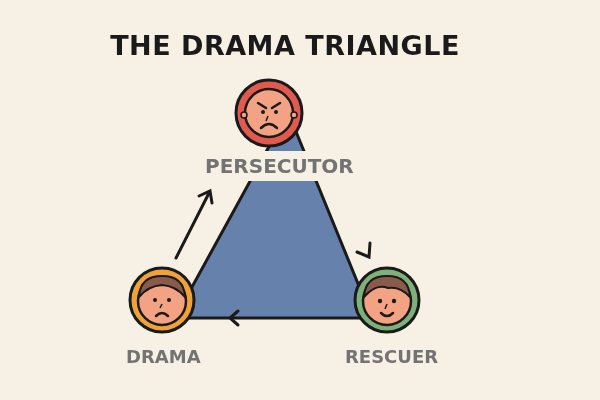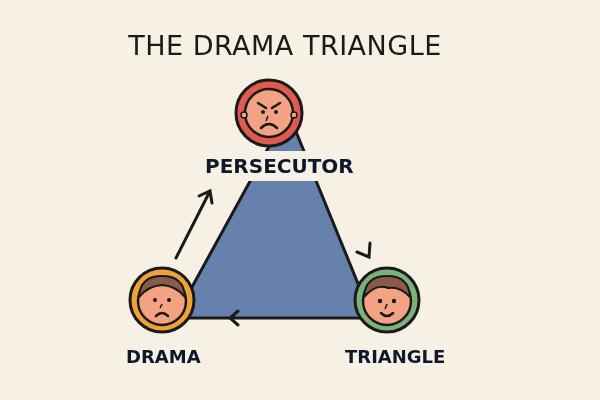--- a/index.html
+++ b/index.html
@@ -1,21 +1,21 @@
 <!DOCTYPE html>
 <html><head>
 <meta charset="utf-8">
 <style>
   html, body { margin:0; padding:0; }
   body { width:600px; height:400px; background:#f7f0e5; position:relative; overflow:hidden;
          font-family:"DejaVu Sans", sans-serif; }
   .title { position:absolute; left:0; top:30px; width:570px; text-align:center;
-           font-weight:normal; font-size:27px; letter-spacing:0.5px; color:#1a1a1a; }
+           font-weight:bold; font-size:27px; letter-spacing:0.5px; color:#1a1a1a; }
   svg.canvas { position:absolute; left:0; top:0; }
-  .label { position:absolute; font-weight:bold; color:#0f172a; font-size:18px; }
+  .label { position:absolute; font-weight:bold; color:#737373; font-size:18px; }
   .label-band { position:absolute; background:#f7f0e5; }
 </style>
 </head>
 <body>
 
 <div class="title">THE DRAMA TRIANGLE</div>
 
 <svg class="canvas" width="600" height="400" viewBox="0 0 600 400">
 
   <polygon points="288,112 372,318 175,318" fill="#6682ac" stroke="#1a1a1a" stroke-width="3" stroke-linejoin="round"></polygon>
@@ -63,13 +63,13 @@
     <circle cx="380" cy="301" r="2.2" fill="#1a1a1a"></circle>
     <circle cx="394" cy="301" r="2.2" fill="#1a1a1a"></circle>
     <path d="M387 304 L385 309" stroke="#1a1a1a" stroke-width="1.5" fill="none"></path>
     <path d="M381 313 Q387 319 393 313" stroke="#1a1a1a" stroke-width="2.5" fill="none" stroke-linecap="round"></path>
   </g>
 </svg>
 
 <div class="label-band" style="left:200px; top:151px; width:180px; height:30px;"></div>
 <div class="label" style="left:205px; top:154px; font-size:20px;">PERSECUTOR</div>
 <div class="label" style="left:126px; top:346px;">DRAMA</div>
-<div class="label" style="left:345px; top:346px;">TRIANGLE</div>
+<div class="label" style="left:345px; top:346px;">RESCUER</div>
 
 </body></html>

